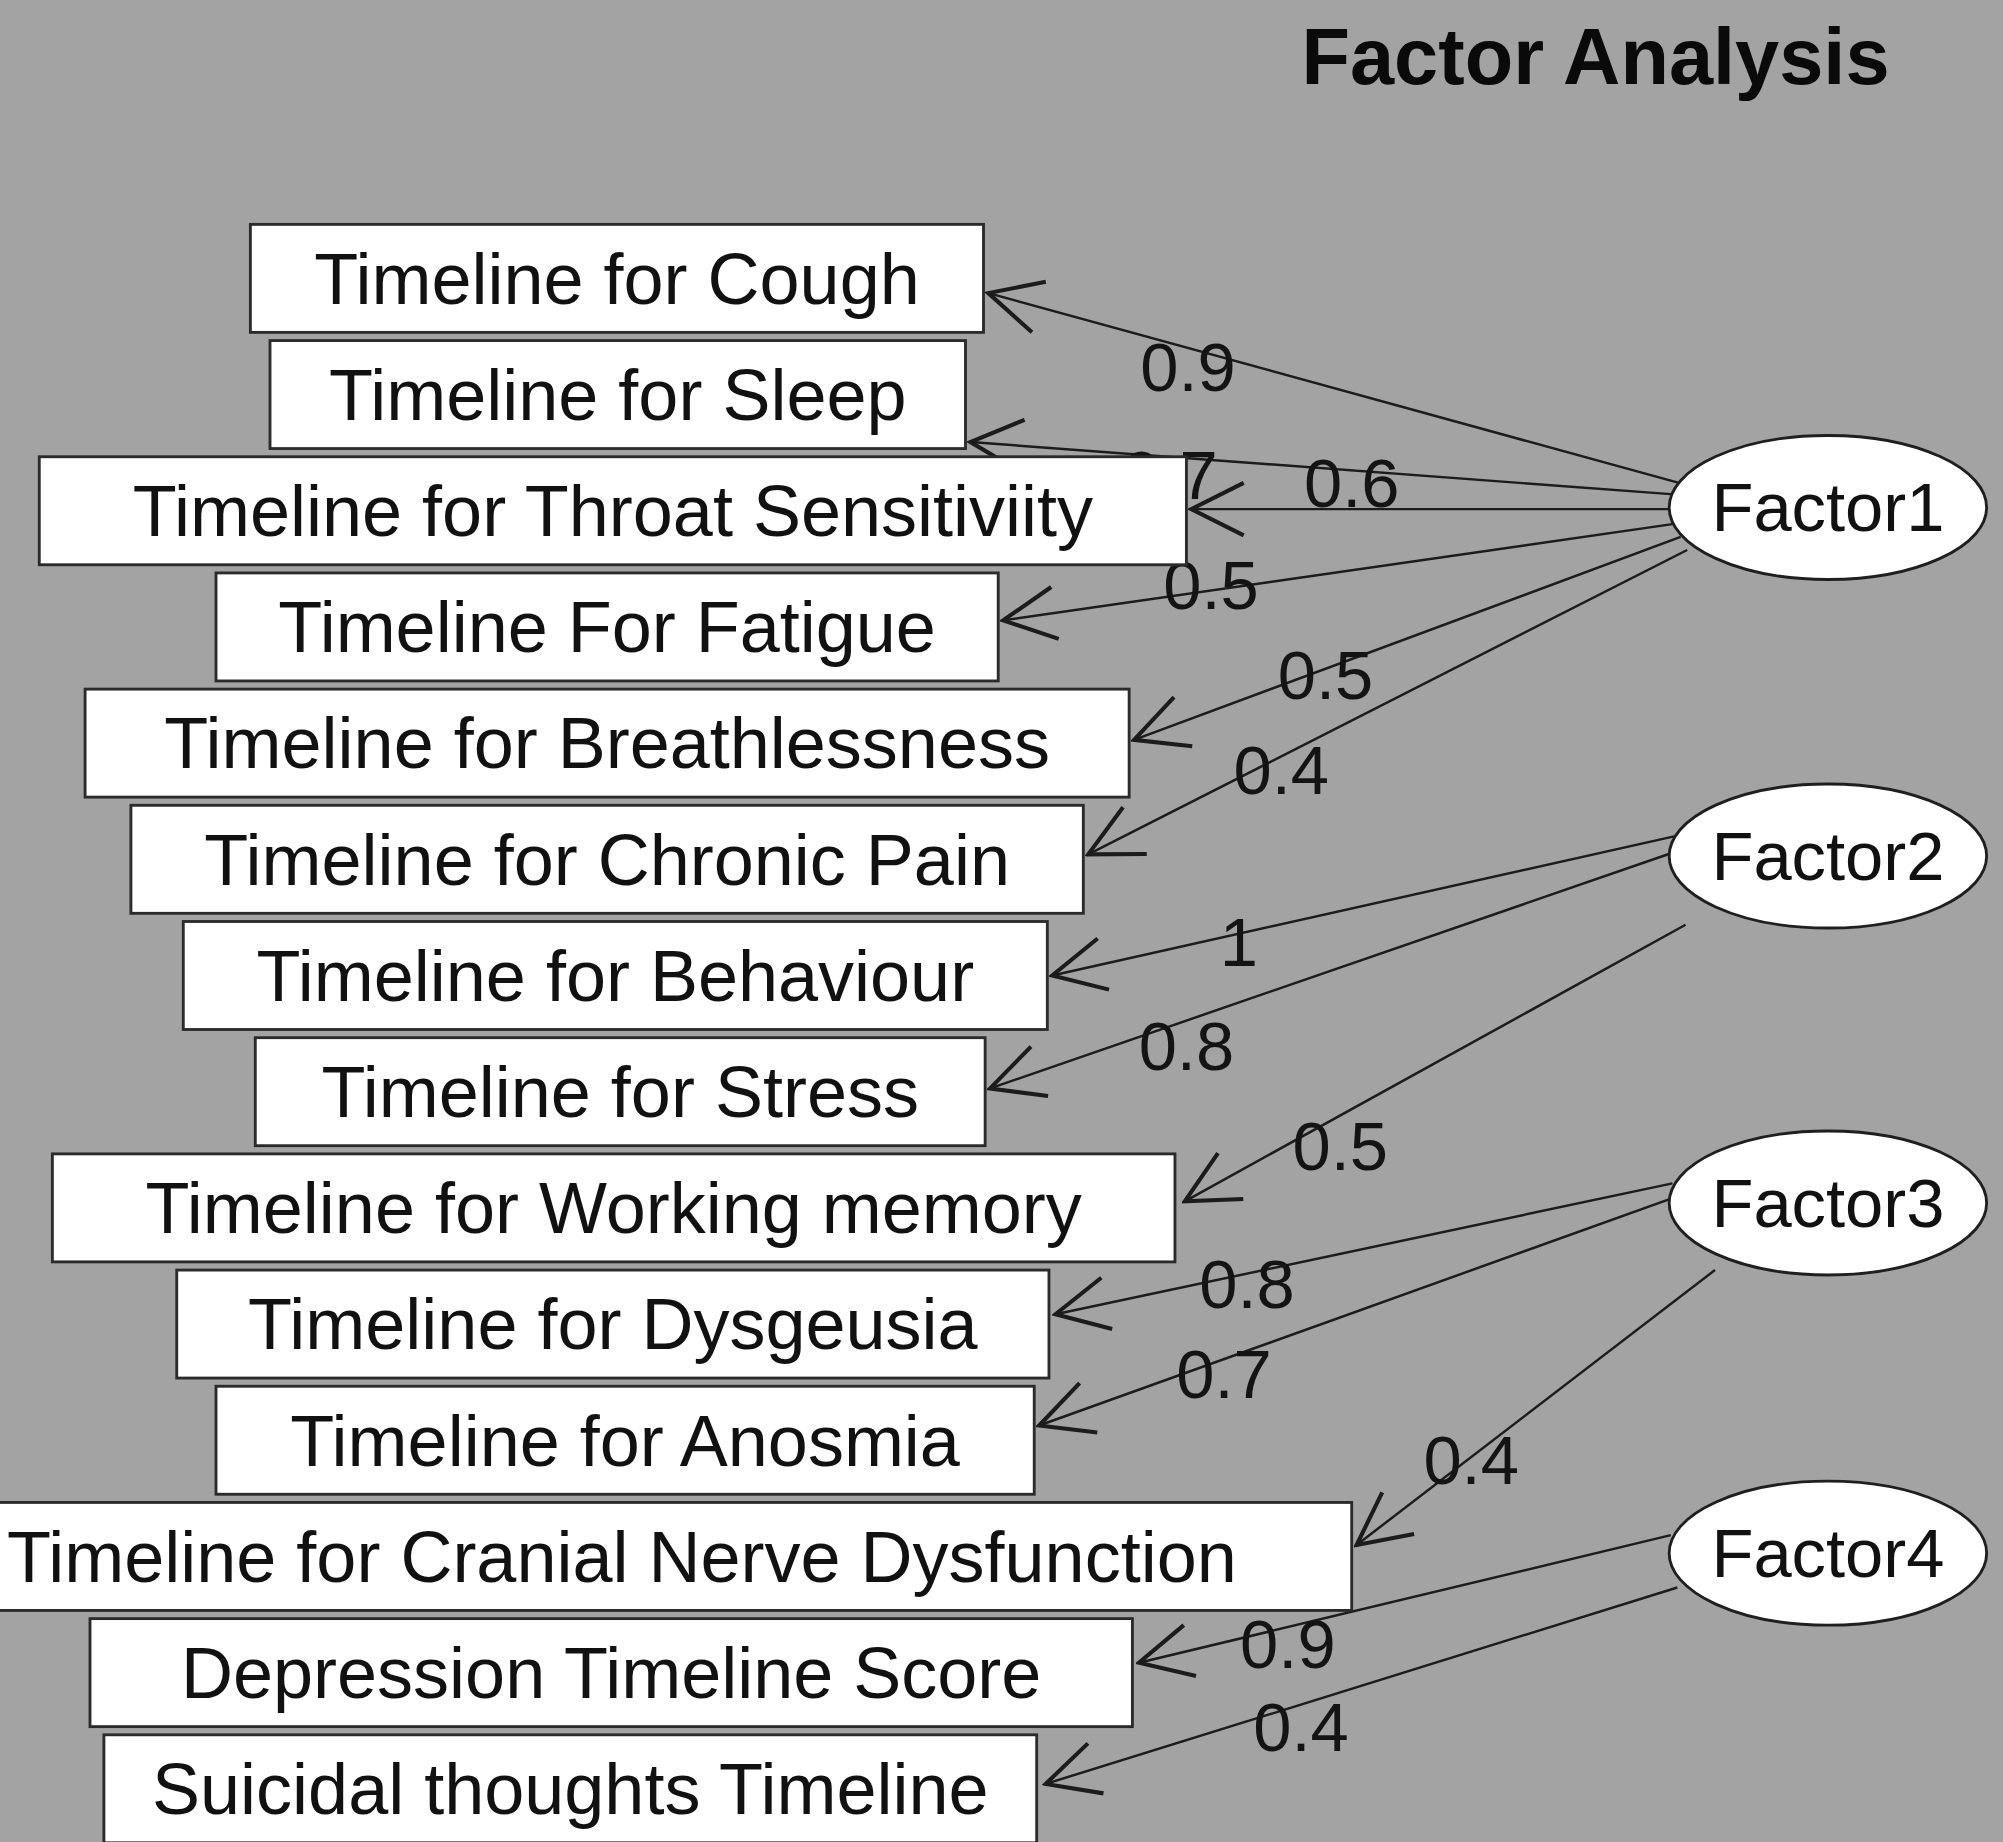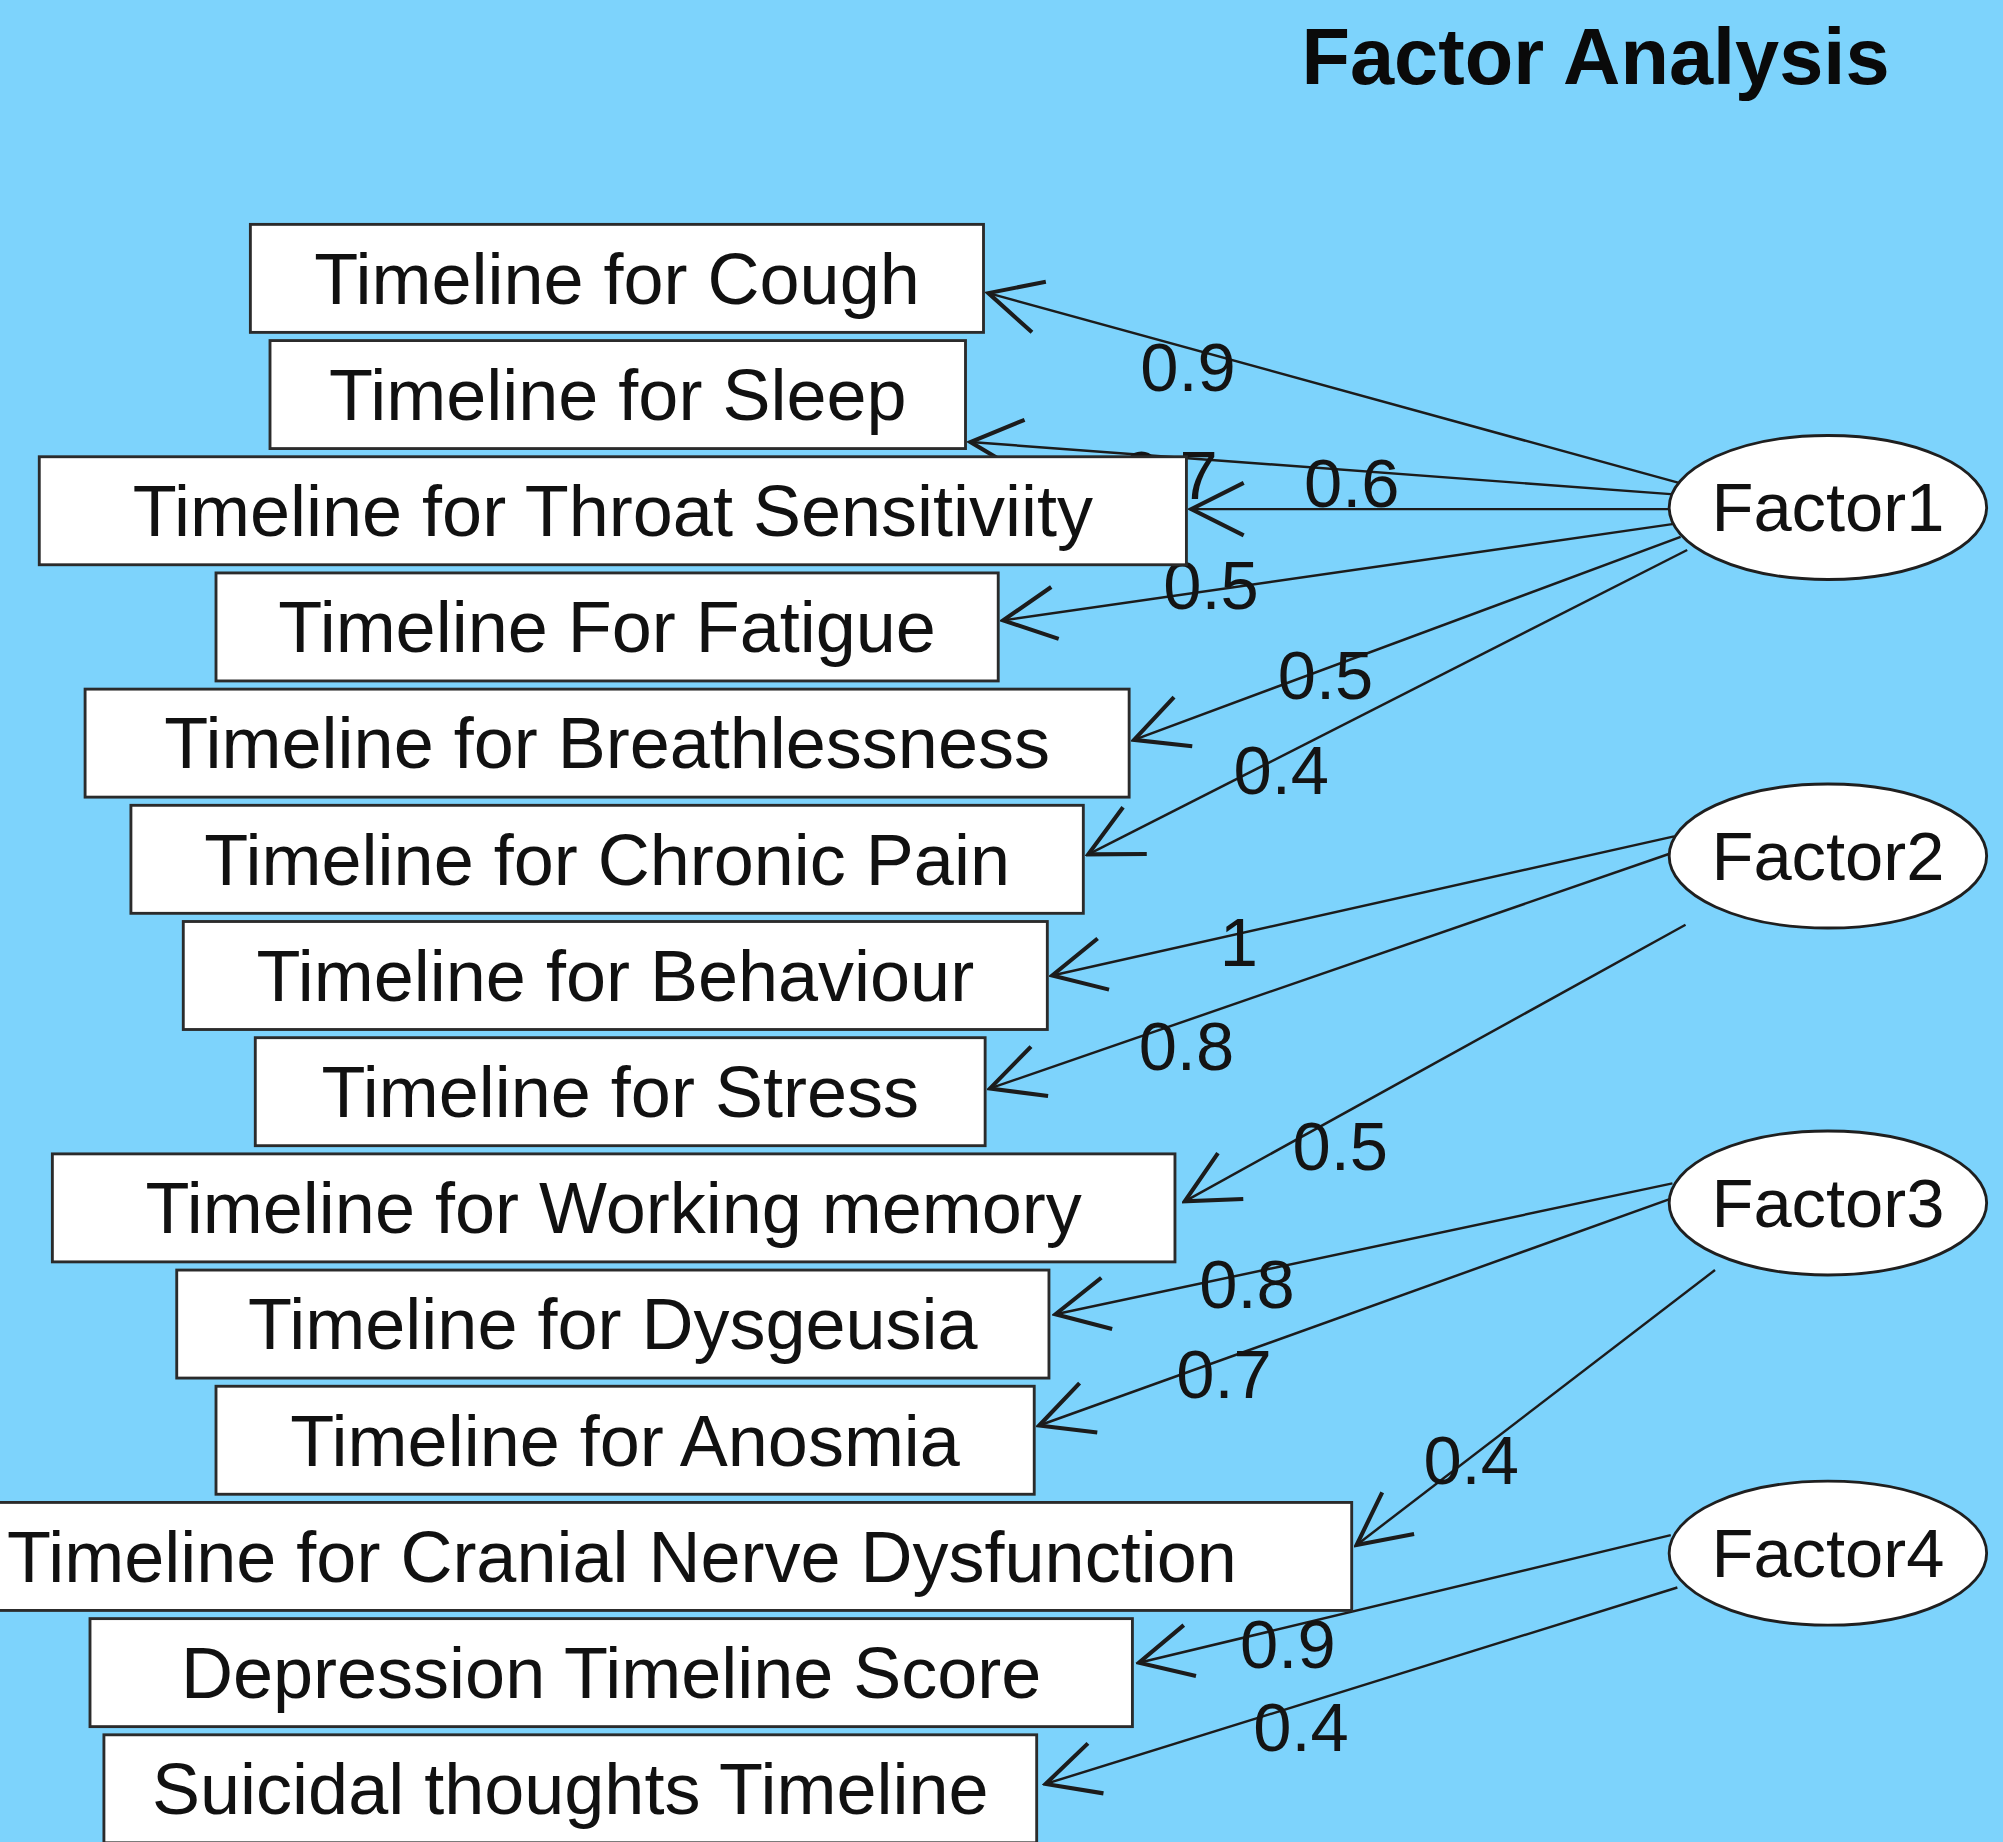--- a/index.html
+++ b/index.html
@@ -8,21 +8,21 @@
     background: #ffffff;
     width: 2003px;
     height: 1843px;
     overflow: hidden;
     font-family: "Liberation Sans", "DejaVu Sans", sans-serif;
   }
   #stage {
     position: relative;
     width: 2003px;
     height: 1843px;
-    background: #7dd3fc;
+    background: #a3a3a3;
   }
   svg { display: block; }
   .title-text {
     font-family: "Liberation Sans", "DejaVu Sans", sans-serif;
     font-size: 97px;
     font-weight: bold;
     fill: #0a0a0a;
   }
   .var-rect {
     fill: #ffffff;

